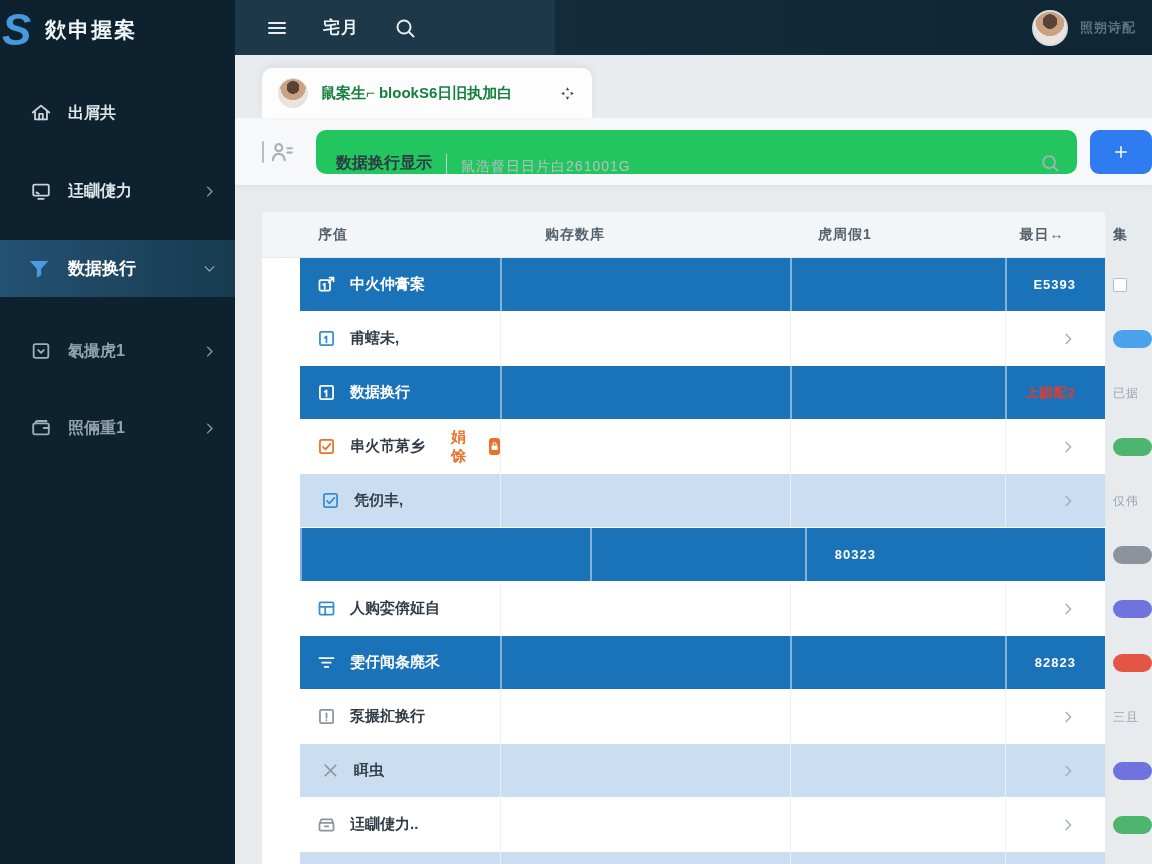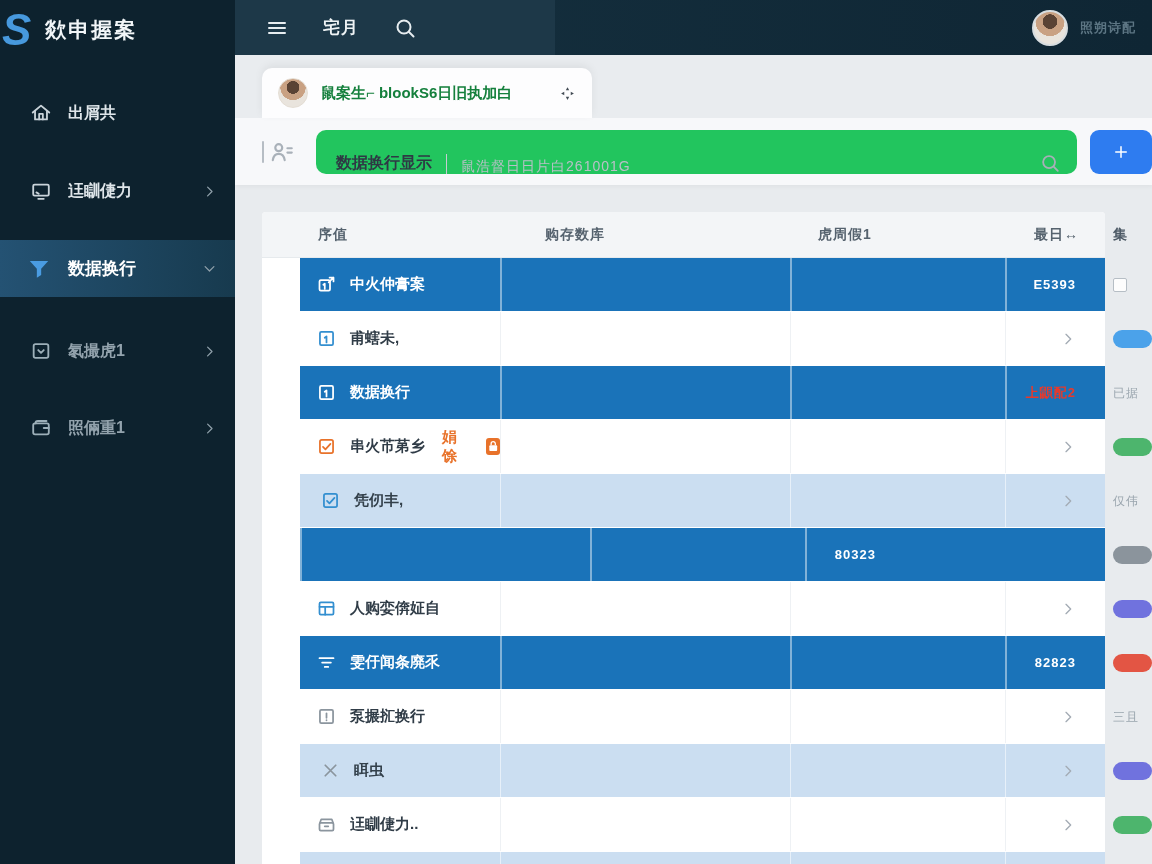--- a/index.html
+++ b/index.html
@@ -70,40 +70,40 @@
 
   .content { padding-top:27px; position:relative; height:679px; }
   .card { margin-left:27px; width:843px; background:#fff; border-radius:4px 4px 0 0;
     overflow:hidden; }
 
   .thead { display:flex; height:46px; background:#f3f5f7; align-items:center;
     border-bottom:1px solid #e6eaed; }
   .th { font-size:14px; color:#55626e; font-weight:600; letter-spacing:1px; }
   .th.c0{width:38px}.th.c1{width:200px; padding-left:18px}
   .th.c2{width:290px; padding-left:45px}.th.c3{width:215px; padding-left:28px}
-  .th.c4{width:100px; text-align:right; padding-right:26px}
+  .th.c4{width:100px; text-align:center; padding-right:26px}
 
   .trow { display:flex; height:53px; margin-bottom:1px; cursor:pointer; }
   .gutter { width:38px; background:#fff; flex:0 0 38px; }
   .band { display:flex; flex:1; align-items:stretch; }
   .cell { display:flex; align-items:center; }
   .cell.c1 { width:200px; padding-left:16px; gap:13px; }
   .cell.c2 { width:290px; } .cell.c3 { width:215px; }
   .cell.c4 { width:91px; justify-content:flex-end; padding-right:20px; }
   .tone-blue  { background:#1a73b9; color:#fff; }
   .tone-white { background:#fff; color:#303c47; }
   .tone-lightblue { background:#cbdef1; color:#33404b; }
   .tone-blue .cell { border-left:2px solid rgba(255,255,255,.45); }
   .tone-blue .cell.c1 { border-left:none; }
   .tone-white .cell { border-left:1px solid #eef1f4; }
   .tone-white .cell.c1 { border-left:none; }
   .tone-lightblue .cell { border-left:1px solid rgba(255,255,255,.55); }
   .tone-lightblue .cell.c1 { border-left:none;padding-left:20px; }
   .row-label { font-size:15px; font-weight:700; white-space:nowrap; }
-  .row-extra { font-size:15px; font-weight:700; color:#e8722a; margin-left:4px; }
+  .row-extra { font-size:15px; font-weight:700; color:#e8722a; margin-left:13px; }
   .lock-badge { width:17px; height:17px; background:#e8722a; border-radius:3px;
     display:inline-flex; align-items:center; justify-content:center; margin-left:5px; }
   .lock-badge svg { width:11px; height:11px; }
   .row-icon { width:21px; height:21px; flex:0 0 21px; }
   .ic-white{color:#fff}.ic-blue{color:#338fd0}.ic-orange{color:#e8722a}.ic-gray{color:#8b959e}
   .val-text { font-size:13px; font-weight:800; letter-spacing:1px; }
   .val-white{color:#fff}.val-red{color:#e8392b}
   .val-chev { width:16px; height:16px; color:#a3abb4; }
 
   

